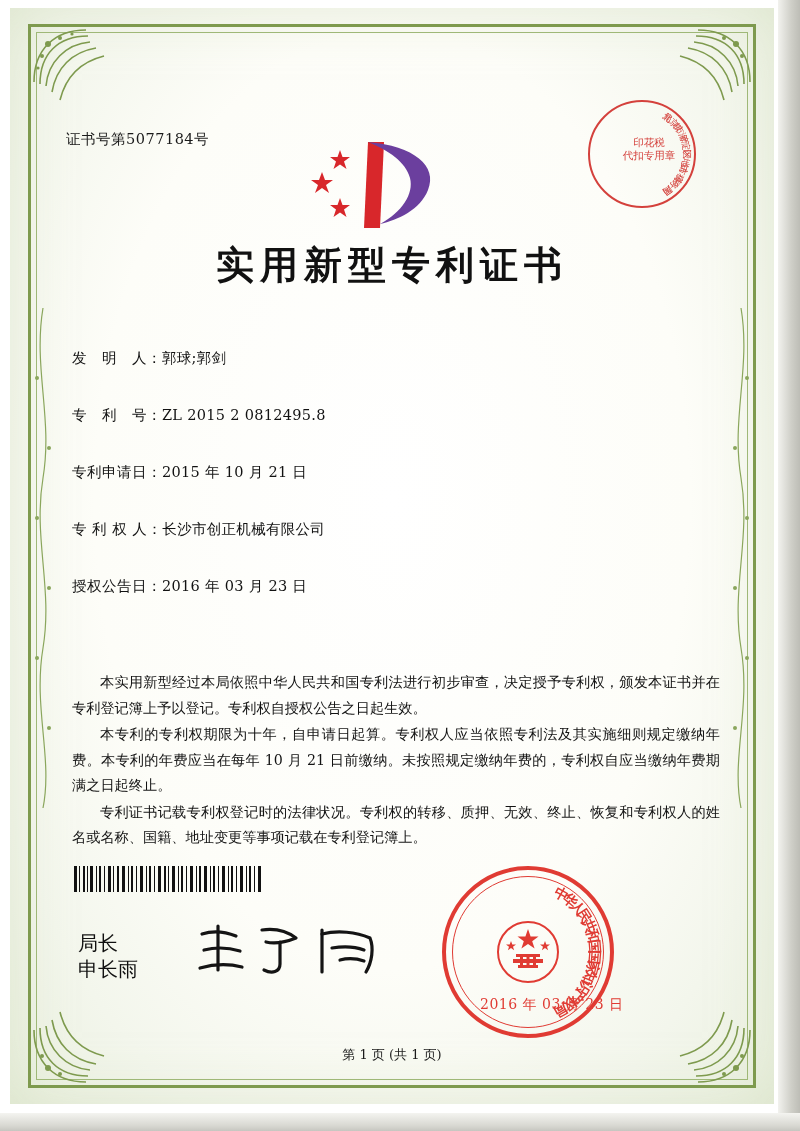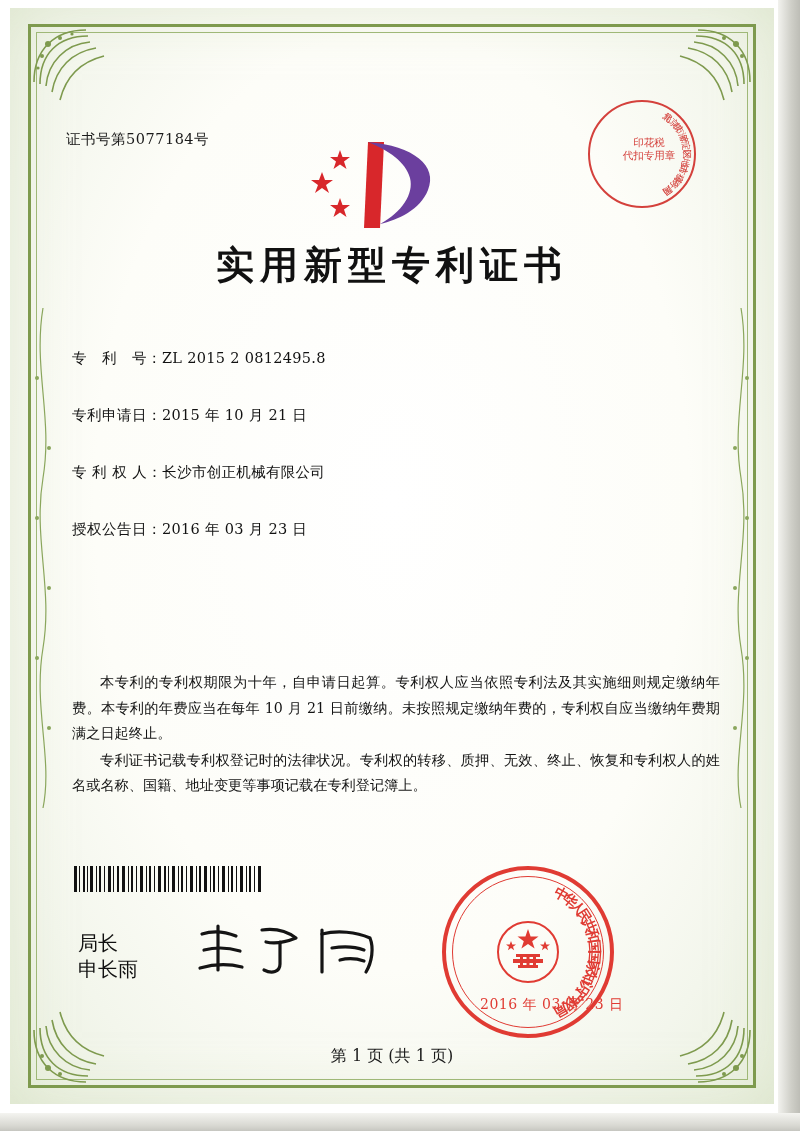--- a/index.html
+++ b/index.html
@@ -253,21 +253,21 @@
     letter-spacing: 0.5px;
     font-family: "DejaVu Serif", serif;
     background: rgba(255,255,255,0.0);
   }
 
   .footer {
     position: absolute;
     left: 0; right: 0;
     top: 1038px;
     text-align: center;
-    font-size: 16px;
+    font-size: 13px;
     color: #1a1a1a;
     font-family: "DejaVu Serif", serif;
   }
 </style>
 </head>
 <body>
 
 <div class="page">
 
   <div class="scan-edge-right"></div>
@@ -412,34 +412,38 @@
       <div class="ct">
         <div>印花税</div>
         <div>代扣专用章</div>
       </div>
     </div>
 
     <div class="title">实用新型专利证书</div>
 
     <div class="fields">
       <div class="field">
+        <span class="lbl">发　明　人：</span><span class="val">郭球;郭剑</span>
+      </div>
+      <div class="field">
         <span class="lbl">专　利　号：</span><span class="val">ZL 2015 2 0812495.8</span>
       </div>
       <div class="field">
         <span class="lbl">专利申请日：</span><span class="val">2015 年 10 月 21 日</span>
       </div>
       <div class="field">
         <span class="lbl">专 利 权 人：</span><span class="val">长沙市创正机械有限公司</span>
       </div>
       <div class="field">
         <span class="lbl">授权公告日：</span><span class="val">2016 年 03 月 23 日</span>
       </div>
     </div>
 
     <div class="paras">
+      <p>本实用新型经过本局依照中华人民共和国专利法进行初步审查，决定授予专利权，颁发本证书并在专利登记簿上予以登记。专利权自授权公告之日起生效。</p>
       <p>本专利的专利权期限为十年，自申请日起算。专利权人应当依照专利法及其实施细则规定缴纳年费。本专利的年费应当在每年 10 月 21 日前缴纳。未按照规定缴纳年费的，专利权自应当缴纳年费期满之日起终止。</p>
       <p>专利证书记载专利权登记时的法律状况。专利权的转移、质押、无效、终止、恢复和专利权人的姓名或名称、国籍、地址变更等事项记载在专利登记簿上。</p>
     </div>
 
     <div class="barcode">
       <svg width="188" height="26" viewBox="0 0 188 26" preserveAspectRatio="none">
         <g fill="#111">
           <rect x="0" y="0" width="3" height="26"></rect>
             <rect x="5" y="0" width="1" height="26"></rect>
           <rect x="9" y="0" width="2" height="26"></rect>

